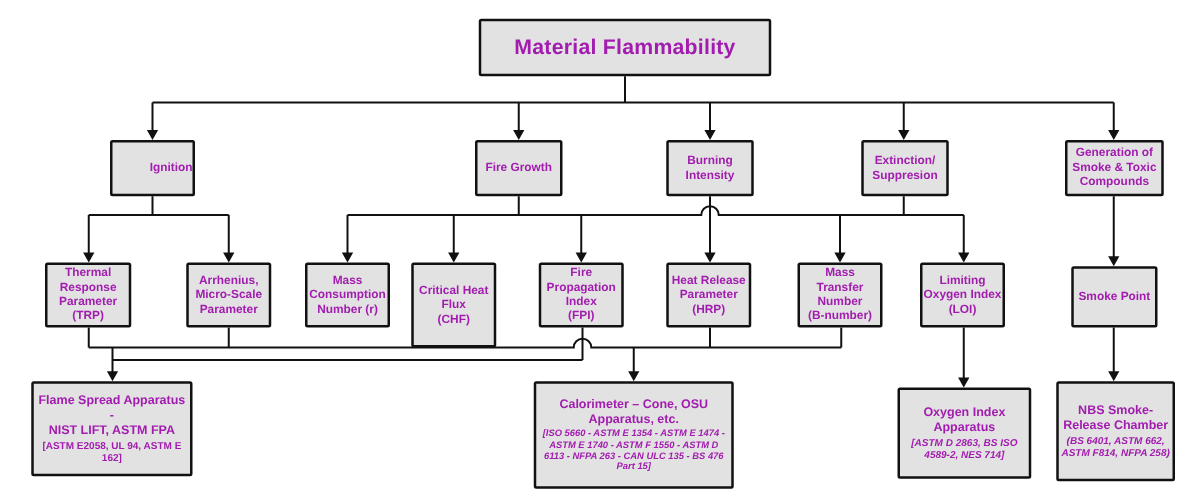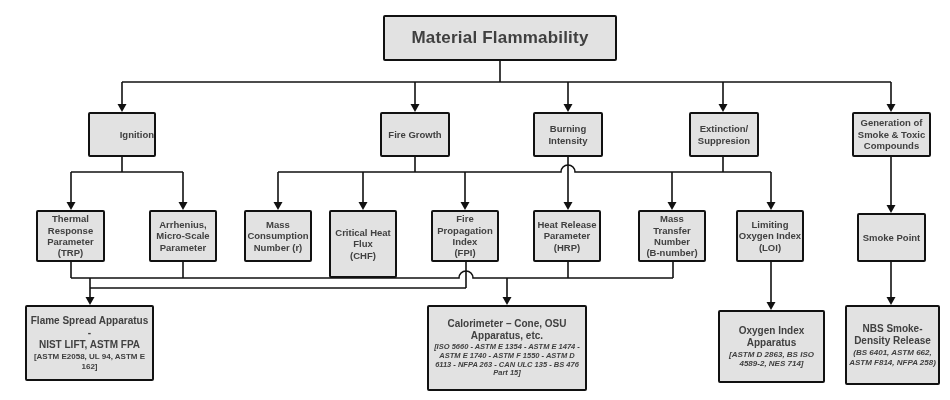--- a/index.html
+++ b/index.html
@@ -7,21 +7,21 @@
     position:relative;width:950px;height:400px;background:var(--background,#ffffff);
     font-family:"Liberation Sans",sans-serif;overflow:hidden;
   }
   #connectors{position:absolute;left:0;top:0;width:950px;height:400px;}
   .box{
     position:absolute;box-sizing:border-box;
     background:var(--box-fill,#e2e2e2);
     border:2px solid var(--box-border,#111111);
     border-radius:2px;
     display:flex;flex-direction:column;align-items:center;justify-content:center;
-    text-align:center;font-weight:bold;color:#404040;
+    text-align:center;font-weight:bold;color:#a21caf;
     white-space:pre-line;
   }
   .root{font-size:17px;border-width:2.5px;letter-spacing:.2px;}
   .lvl2{font-size:9.5px;line-height:1.25;}
   .lvl3{font-size:9.5px;line-height:1.2;}
   .lvl4{border-width:2.5px;padding:2px;}
   .lvl4 .title{font-size:10px;line-height:1.2;}
   .lvl4 .standards{font-size:8px;line-height:1.18;margin-top:1px;}
   .standards.italic{font-style:italic;}
   .node-calorimeter .standards{font-size:7.5px;}
@@ -183,18 +183,18 @@
 Part 15]</span>
   </div>
   <div class="box lvl4" style="left:718px;top:310px;width:107px;height:73px;">
     <span class="title">Oxygen Index
 Apparatus</span>
     <span class="standards italic">[ASTM D 2863, BS ISO
 4589-2, NES 714]</span>
   </div>
   <div class="box lvl4" style="left:845px;top:305px;width:95px;height:80px;">
     <span class="title">NBS Smoke-
-Density Release</span>
+Release Chamber</span>
     <span class="standards italic">(BS 6401, ASTM 662,
 ASTM F814, NFPA 258)</span>
   </div>
 
 </div>
 
 </body></html>

